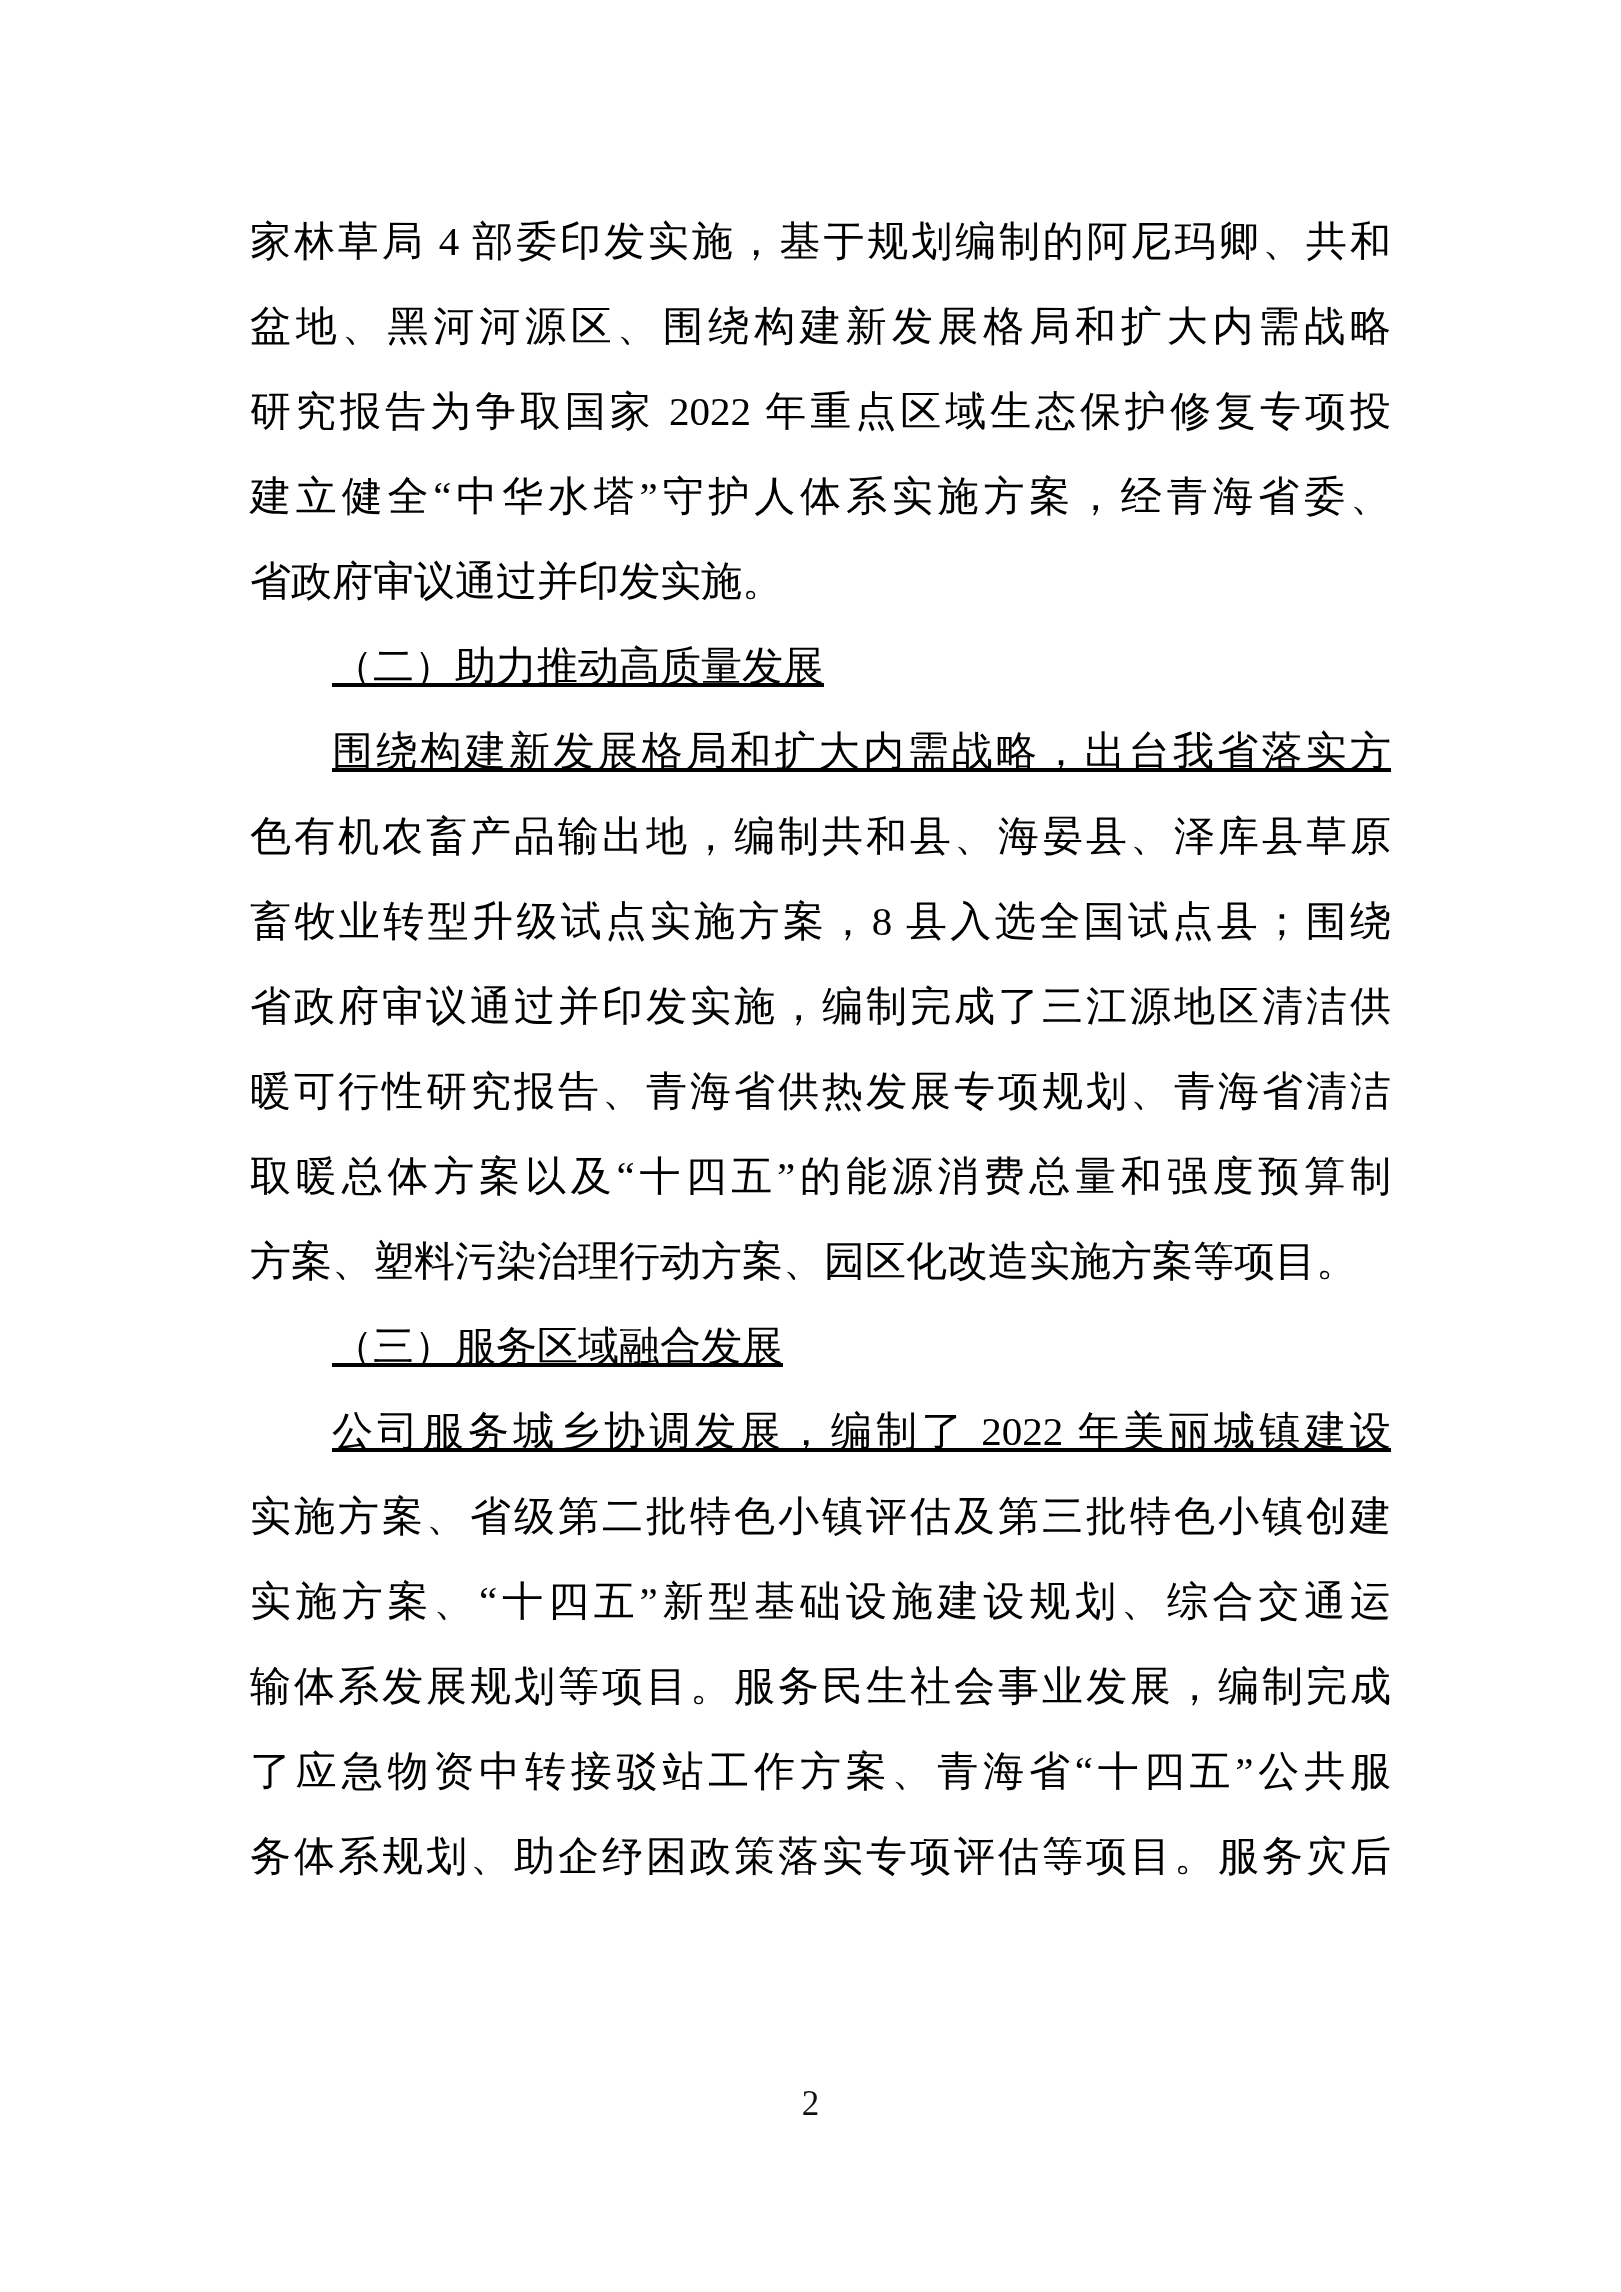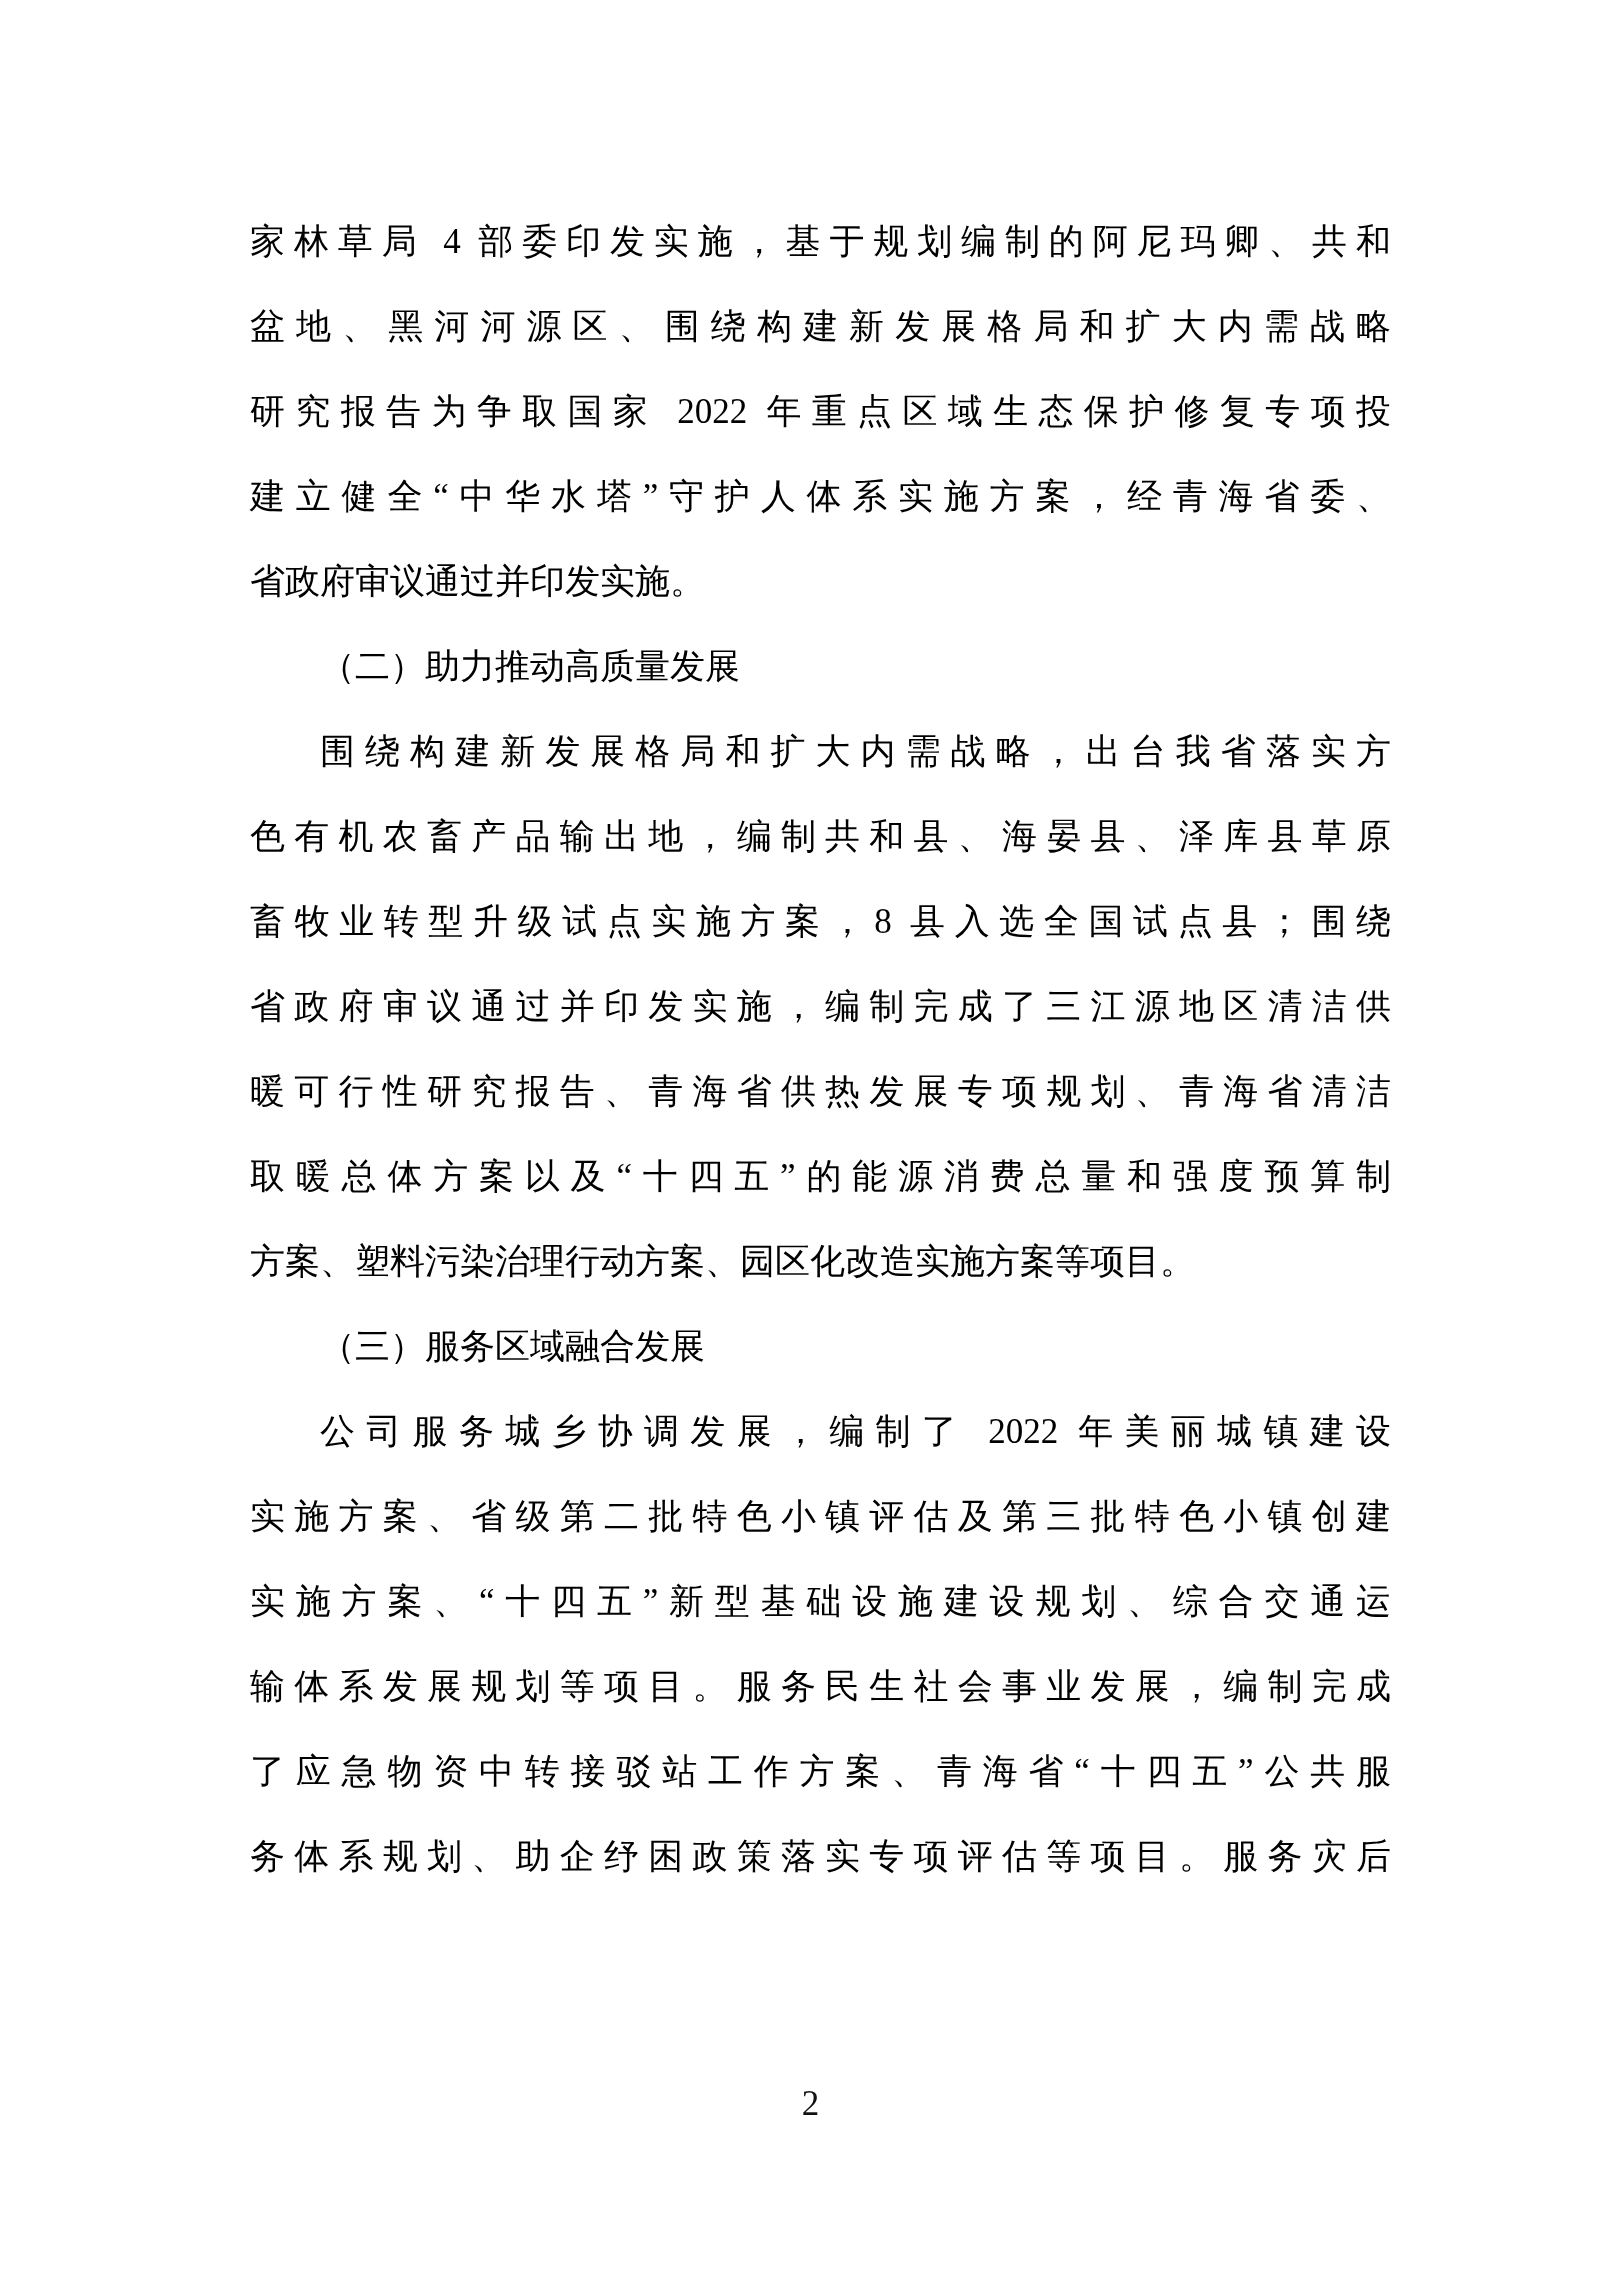--- a/index.html
+++ b/index.html
@@ -16,36 +16,37 @@
     font-family: "Liberation Serif", "DejaVu Serif", serif;
     color: #000000;
   }
   .text-block {
     position: absolute;
     left: 250px;
     top: 199px;
     width: 1141px;
   }
   .line {
-    font-size: 35px;
+    font-size: 41px;
     line-height: 85px;
     height: 85px;
     white-space: normal;
     text-align: left;
     letter-spacing: 0;
   }
   
   .line.j {
     text-align: justify;
     text-align-last: justify;
     text-justify: inter-character;
   }
   
   .line.ind {
     text-indent: 2em;
+    text-decoration: underline;
   }
   .page-number {
     position: absolute;
     top: 2082px;
     left: 0;
     width: 100%;
     text-align: center;
     font-size: 35px;
     line-height: 43px;
     color: #111111;

